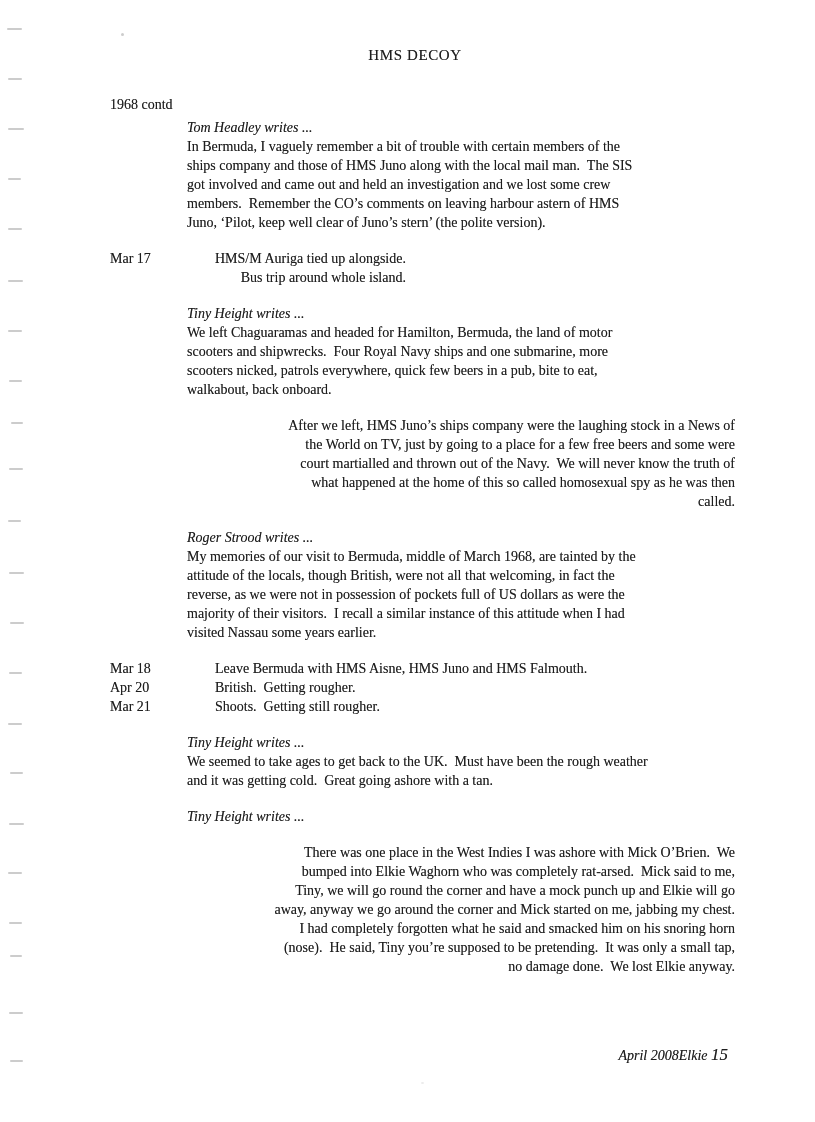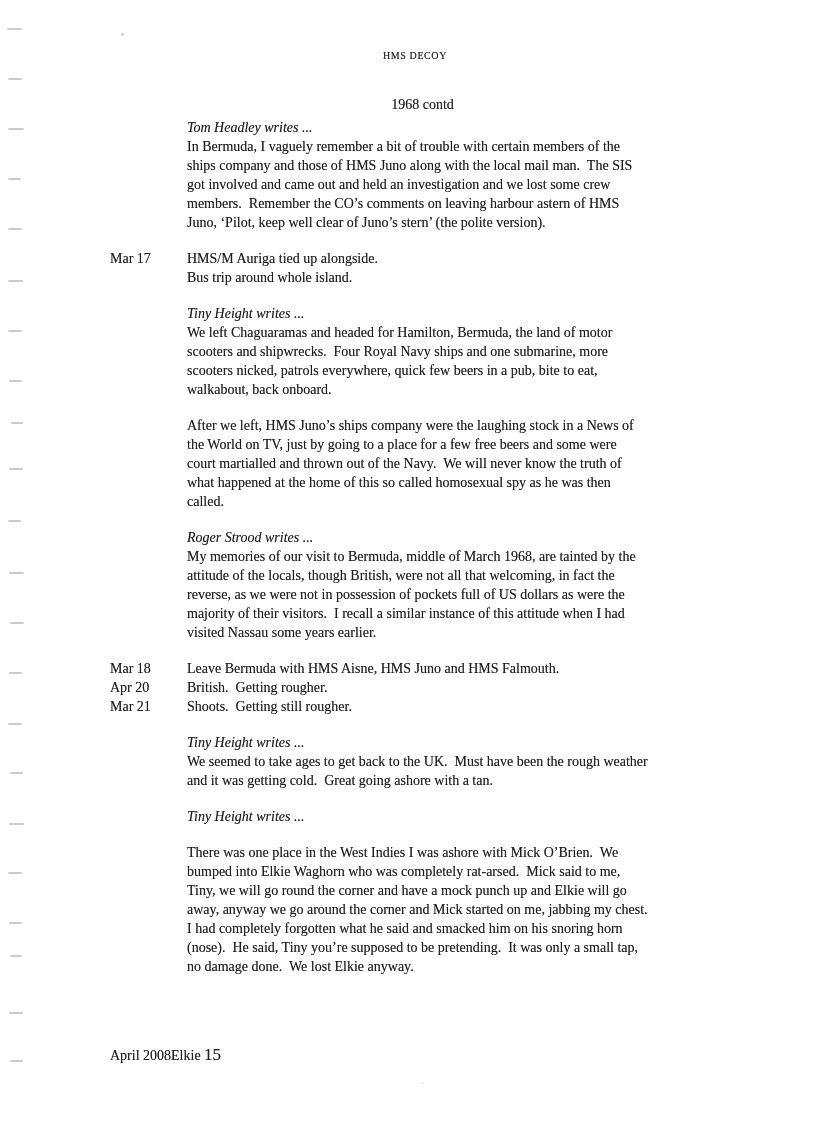--- a/index.html
+++ b/index.html
@@ -12,49 +12,50 @@
     font-size: 14px;
     line-height: 19px;
     color: #1e1e1e;
     overflow: hidden;
     text-shadow: 0 0 0.45px rgba(20,20,20,0.5);
   }
   .doc-title {
     position: absolute;
     top: 46px; left: 110px; width: 610px;
     text-align: center;
-    font-size: 10px;
+    font-size: 15px;
     letter-spacing: 0.6px;
   }
   .content {
     position: absolute;
     top: 95px; left: 110px; width: 625px;
   }
-  .year-heading { margin: 0; text-align: center; }
+  .year-heading { margin: 0; }
   .attr {
     font-style: italic;
     margin: 17px 0 0 77px;
     white-space: pre-wrap;
   }
   .attr.first { margin-top: 4px; }
   .para {
     margin: 0 0 0 77px;
     white-space: pre-wrap;
   }
-  .para.gap { margin-top: 17px; }
-  .log-entry { display: flex; margin-top: 17px; }
+  .para.gap { margin-top: 17px; text-align: right; }
+  .log-entry { display: flex; margin-top: 17px; gap: 28px; }
   .log-entry.cont { margin-top: 0; }
   .log-date { flex: 0 0 77px; width: 77px; }
-  .log-lines div { white-space: pre-wrap; }
+  .log-lines div { white-space: pre-wrap; text-align: right; }
   .footer {
     position: absolute;
     top: 1045px; left: 110px; right: 87px;
     display: flex;
-    justify-content: flex-start;
+    justify-content: flex-end;
     align-items: baseline;
+    font-style: italic;
   }
   .page-num-value { font-size: 17px; }
   .margin-mark {
     position: absolute;
     height: 2px;
     background: #9a9a9a;
     opacity: 0.5;
     border-radius: 1px;
   }
   .speck {

